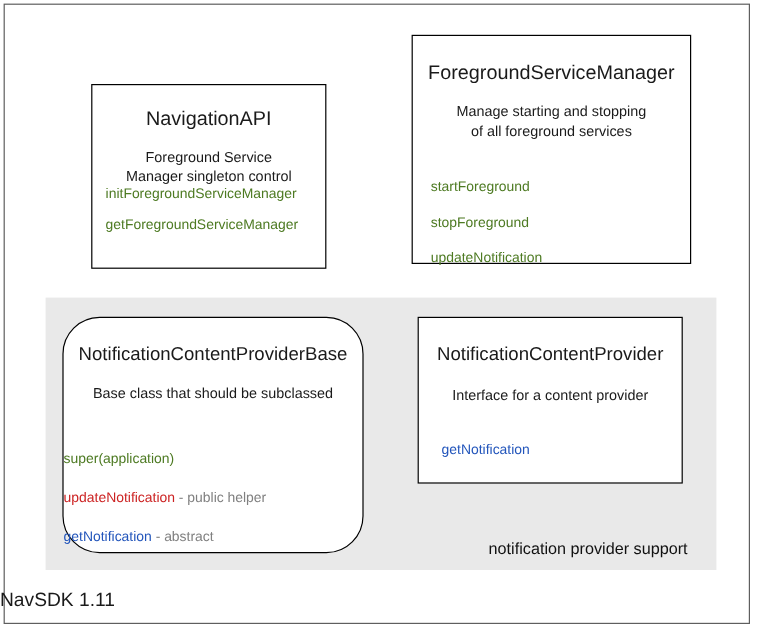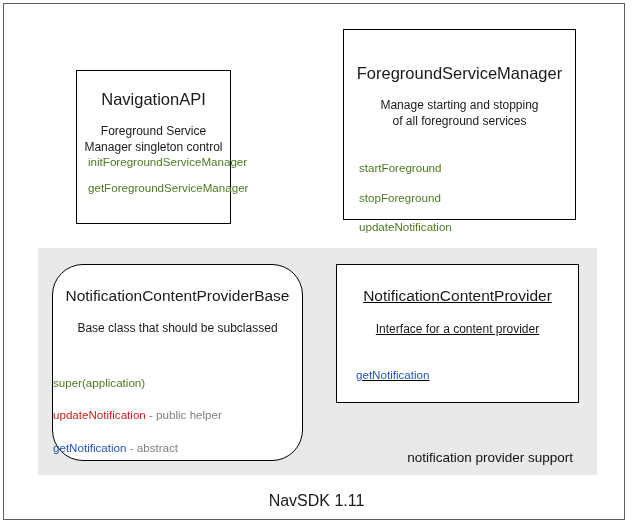--- a/index.html
+++ b/index.html
@@ -78,58 +78,57 @@
     font-size: 11.6px;
     line-height: 1.25;
     white-space: nowrap;
   }
   .member .note {
     color: #808080;
   }
 
   
   #box-navigation-api {
-    left: 76px;  top: 70px;  width: 155px; height: 154px;
+    left: 76px;  top: 70px;  width: 196px; height: 154px;
   }
   #box-navigation-api .class-title { margin-top: 19px; }
   #box-navigation-api .class-desc  { margin-top: 14px; }
   #box-navigation-api .member-list { padding-left: 11px; }
   #box-navigation-api .member      { margin-bottom: 11px; }
 
   #box-foreground-service-manager {
     left: 343px; top: 29px;  width: 233px; height: 191px;
   }
-  #box-foreground-service-manager .class-title { margin-top: 34px; }
+  #box-foreground-service-manager .class-title { margin-top: 22px; }
   #box-foreground-service-manager .class-desc  { margin-top: 14px; }
   #box-foreground-service-manager .member-list { margin-top: 32px; padding-left: 15px; }
   #box-foreground-service-manager .member      { margin-bottom: 15px; }
 
   #box-notification-content-provider-base {
     left: 52px;  top: 264px; width: 251px; height: 197px; border-radius: 31px;
   }
   #box-notification-content-provider-base .class-title { margin-top: 22px; }
   #box-notification-content-provider-base .class-desc  { margin-top: 15px; }
   #box-notification-content-provider-base .member-list { margin-top: 40px; }
   #box-notification-content-provider-base .member      { margin-bottom: 18px; }
 
   #box-notification-content-provider {
-    left: 336px; top: 264px; width: 243px; height: 139px; text-decoration: underline;
+    left: 348px; top: 264px; width: 221px; height: 139px;
   }
   #box-notification-content-provider .class-title { margin-top: 22px; }
   #box-notification-content-provider .class-desc  { margin-top: 16px; }
   #box-notification-content-provider .member-list { margin-top: 31px; padding-left: 19px; }
   #box-notification-content-provider .member      { margin-bottom: 0; }
 
   
   .footer-caption {
     position: absolute;
     left: 0;
     right: 0;
     top: 492px;
-    text-align: center;
     font-size: 16px;
     color: #1a1a1a;
   }
 </style>
 </head>
 <body>
 
 <div id="diagram">
 
   <div class="outer-frame" style="border-color: rgb(94, 94, 94);"></div>

